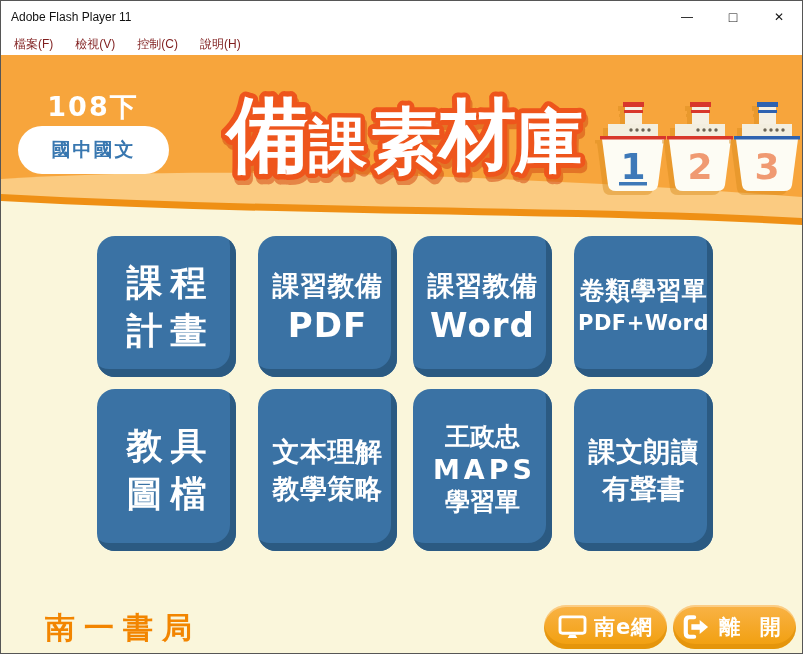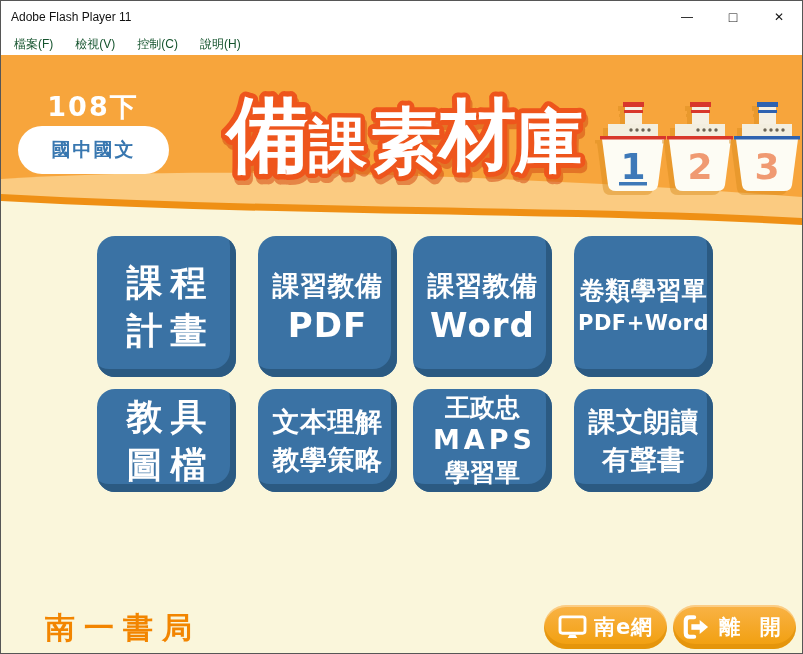--- a/index.html
+++ b/index.html
@@ -16,21 +16,21 @@
   .titlebar .title { font-size:12px; color:#111; padding-left:10px; flex:1; }
   .win-controls { display:flex; height:32px; }
   .win-btn {
     width:46px; height:32px; display:flex; align-items:center; justify-content:center;
     font-size:12px; color:#111; cursor:default;
   }
   .win-btn.max { font-size:14px; }
   .menubar {
     height:22px; background:#ffffff; display:flex; align-items:center; padding-left:2px;
   }
-  .menu-item { font-size:12px; color:#14532d; padding:2px 11px; }
+  .menu-item { font-size:12px; color:#7f1d1d; padding:2px 11px; }
   
   .stage {
     position:relative; width:801px; height:600px; background:#FAF6DB; overflow:hidden;padding-left:42px;
   }
   .header-bg {
     position:absolute; left:0; top:0; width:100%; height:172px; background:#F7A53C;
   }
   .wave { position:absolute; left:0; top:100px; width:100%; height:84px; display:block; }
   
   .semester {
@@ -61,21 +61,21 @@
   .ship text { font-family:"DejaVu Sans",sans-serif; font-weight:bold; }
   
   .tile {
     position:absolute; width:139px; border-radius:18px; background:#3A72A4;
     box-shadow:inset -6px -8px 0 #2B5A82;
     display:flex; flex-direction:column; align-items:center; justify-content:center;
     color:#fff; font-weight:bold; text-align:center; cursor:pointer;
     font-family:"DejaVu Sans",sans-serif;
   }
   .row1 { top:181px; height:141px; }
-  .row2 { top:334px; height:103px; }
+  .row2 { top:334px; height:162px; }
   .c1 { left:96px; } .c2 { left:257px; } .c3 { left:412px; } .c4 { left:573px; }
   .ln-big   { font-size:36px; letter-spacing:8px; text-indent:8px; line-height:1.32; }
   .ln-cjk   { font-size:27px; letter-spacing:0.5px; line-height:1.38; }
   .ln-cjk-sm{ font-size:25px; letter-spacing:0.5px; line-height:1.4; }
   .ln-latin-lg { font-size:34px; line-height:1.2; letter-spacing:1px; }
   .ln-latin-sm { font-size:21px; line-height:1.5; letter-spacing:0.5px; }
   .ln-maps  { font-size:27px; letter-spacing:4px; text-indent:4px; line-height:1.2; }
   .ln-3l    { font-size:25px; line-height:1.3; }
   
   .brand-logo {

